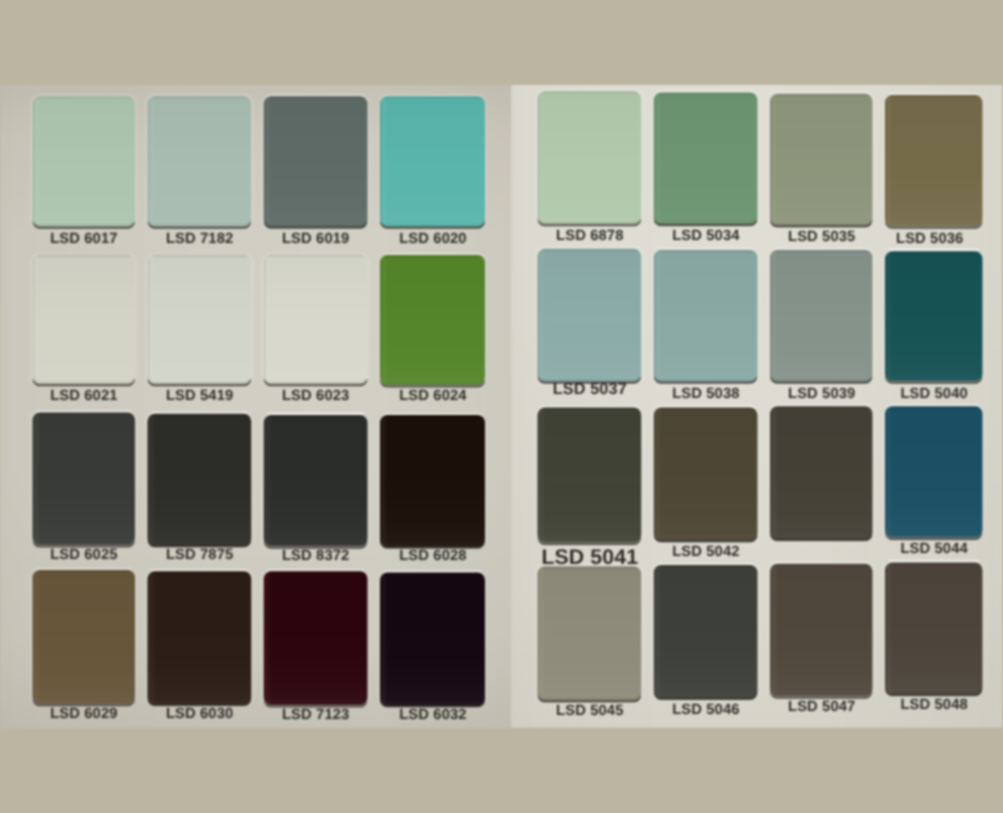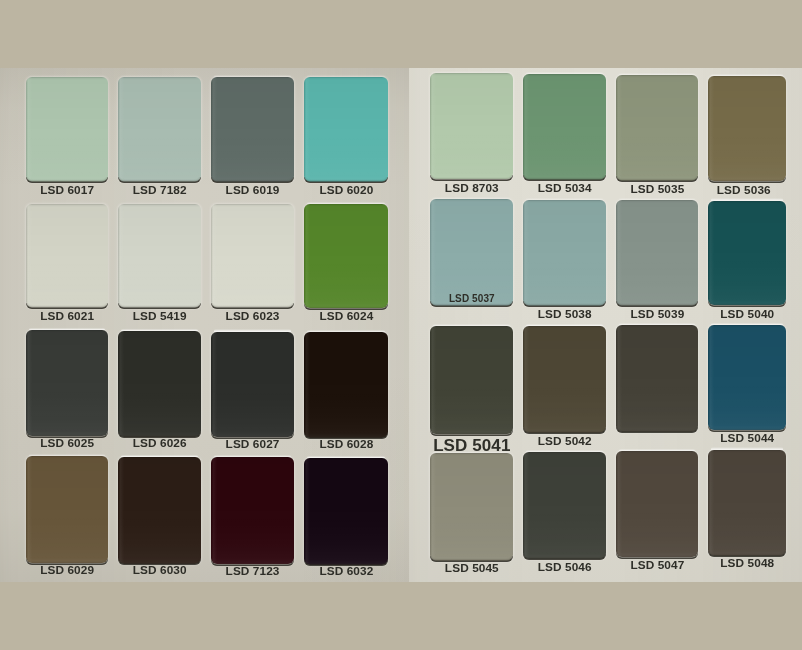--- a/index.html
+++ b/index.html
@@ -180,28 +180,28 @@
             <div class="swatch-gloss"></div>
             <div class="swatch-shadow" style="top: 101.8px;"></div>
           </div>
           <div class="label" style="left: 12px; width: 110.2px; top: 369.7px; font-size: 11.8px;">LSD 6025</div>
           <div class="swatch-cell" style="left: 118.2px; top: 262.8px; width: 83.1px; height: 106.1px;">
             <div class="swatch-lip" style="top: -2.2px; opacity: 0.976;"></div>
             <div class="swatch" style="background: rgb(45, 46, 40);"></div>
             <div class="swatch-gloss"></div>
             <div class="swatch-shadow" style="top: 101.5px;"></div>
           </div>
-          <div class="label" style="left: 104.2px; width: 111.1px; top: 370.2px; font-size: 11.8px;">LSD 6026</div>
+          <div class="label" style="left: 104.2px; width: 111.1px; top: 370.2px; font-size: 11.8px;">LSD 7875</div>
           <div class="swatch-cell" style="left: 211.4px; top: 263.6px; width: 82.3px; height: 105.8px;">
             <div class="swatch-lip" style="top: -2.2px; opacity: 0.976;"></div>
             <div class="swatch" style="background: rgb(44, 46, 43);"></div>
             <div class="swatch-gloss"></div>
             <div class="swatch-shadow" style="top: 101.2px;"></div>
           </div>
-          <div class="label" style="left: 197.4px; width: 110.3px; top: 370.7px; font-size: 11.8px;">LSD 6027</div>
+          <div class="label" style="left: 197.4px; width: 110.3px; top: 370.7px; font-size: 11.8px;">LSD 8372</div>
           <div class="swatch-cell" style="left: 304.2px; top: 264.4px; width: 84.3px; height: 105.5px;">
             <div class="swatch-lip" style="top: -2.2px; opacity: 1;"></div>
             <div class="swatch" style="background: rgb(28, 17, 10);"></div>
             <div class="swatch-gloss"></div>
             <div class="swatch-shadow" style="top: 100.9px;"></div>
           </div>
           <div class="label" style="left: 290.2px; width: 112.3px; top: 371.2px; font-size: 11.8px;">LSD 6028</div>
           <div class="swatch-cell" style="left: 26px; top: 388.4px; width: 82.2px; height: 107.1px;">
             <div class="swatch-lip" style="top: -2.2px; opacity: 0.716;"></div>
             <div class="swatch" style="background: rgb(103, 86, 58);"></div>
@@ -232,21 +232,21 @@
           <div class="label" style="left: 290.2px; width: 112.3px; top: 497.9px; font-size: 11.8px;">LSD 6032</div>
         </div>
       <div class="card" id="right-card" style="left: 408.7px; top: 68px; width: 393.3px; height: 514.4px; background: rgb(224, 222, 212);">
           <div class="card-shade"></div>
           <div class="swatch-cell" style="left: 21.7px; top: 4.8px; width: 82.9px; height: 106.6px;">
             <div class="swatch-lip" style="top: -2.2px; opacity: 0.091;"></div>
             <div class="swatch" style="background: rgb(178, 201, 171);"></div>
             <div class="swatch-gloss"></div>
             <div class="swatch-shadow" style="top: 102px;"></div>
           </div>
-          <div class="label" style="left: 7.7px; width: 110.9px; top: 114.7px; font-size: 11.8px;">LSD 8703</div>
+          <div class="label" style="left: 7.7px; width: 110.9px; top: 114.7px; font-size: 11.8px;">LSD 6878</div>
           <div class="swatch-cell" style="left: 114.4px; top: 5.8px; width: 83.3px; height: 106.2px;">
             <div class="swatch-lip" style="top: -2.2px; opacity: 0.444;"></div>
             <div class="swatch" style="background: rgb(108, 149, 113);"></div>
             <div class="swatch-gloss"></div>
             <div class="swatch-shadow" style="top: 101.6px;"></div>
           </div>
           <div class="label" style="left: 100.4px; width: 111.3px; top: 115.3px; font-size: 11.8px;">LSD 5034</div>
           <div class="swatch-cell" style="left: 207.7px; top: 6.8px; width: 82px; height: 105.8px;">
             <div class="swatch-lip" style="top: -2.2px; opacity: 0.377;"></div>
             <div class="swatch" style="background: rgb(141, 149, 123);"></div>
@@ -260,21 +260,21 @@
             <div class="swatch-gloss"></div>
             <div class="swatch-shadow" style="top: 100.8px;"></div>
           </div>
           <div class="label" style="left: 282px; width: 106.2px; top: 116.5px; font-size: 11.8px;">LSD 5036</div>
           <div class="swatch-cell" style="left: 21.7px; top: 131.3px; width: 82.9px; height: 106.7px;">
             <div class="swatch-lip" style="top: -2.2px; opacity: 0.265;"></div>
             <div class="swatch" style="background: rgb(140, 172, 169);"></div>
             <div class="swatch-gloss"></div>
             <div class="swatch-shadow" style="top: 102.1px;"></div>
           </div>
-          <div class="label" style="left: 7.7px; width: 110.9px; top: 226px; font-size: 10px;">LSD 5037</div>
+          <div class="label" style="left: 7.7px; width: 110.9px; top: 236px; font-size: 13px;">LSD 5037</div>
           <div class="swatch-cell" style="left: 114.4px; top: 131.7px; width: 83.3px; height: 106.1px;">
             <div class="swatch-lip" style="top: -2.2px; opacity: 0.282;"></div>
             <div class="swatch" style="background: rgb(138, 169, 165);"></div>
             <div class="swatch-gloss"></div>
             <div class="swatch-shadow" style="top: 101.5px;"></div>
           </div>
           <div class="label" style="left: 100.4px; width: 111.3px; top: 241.4px; font-size: 11.8px;">LSD 5038</div>
           <div class="swatch-cell" style="left: 207.7px; top: 132.1px; width: 82px; height: 105.5px;">
             <div class="swatch-lip" style="top: -2.2px; opacity: 0.386;"></div>
             <div class="swatch" style="background: rgb(134, 147, 139);"></div>

